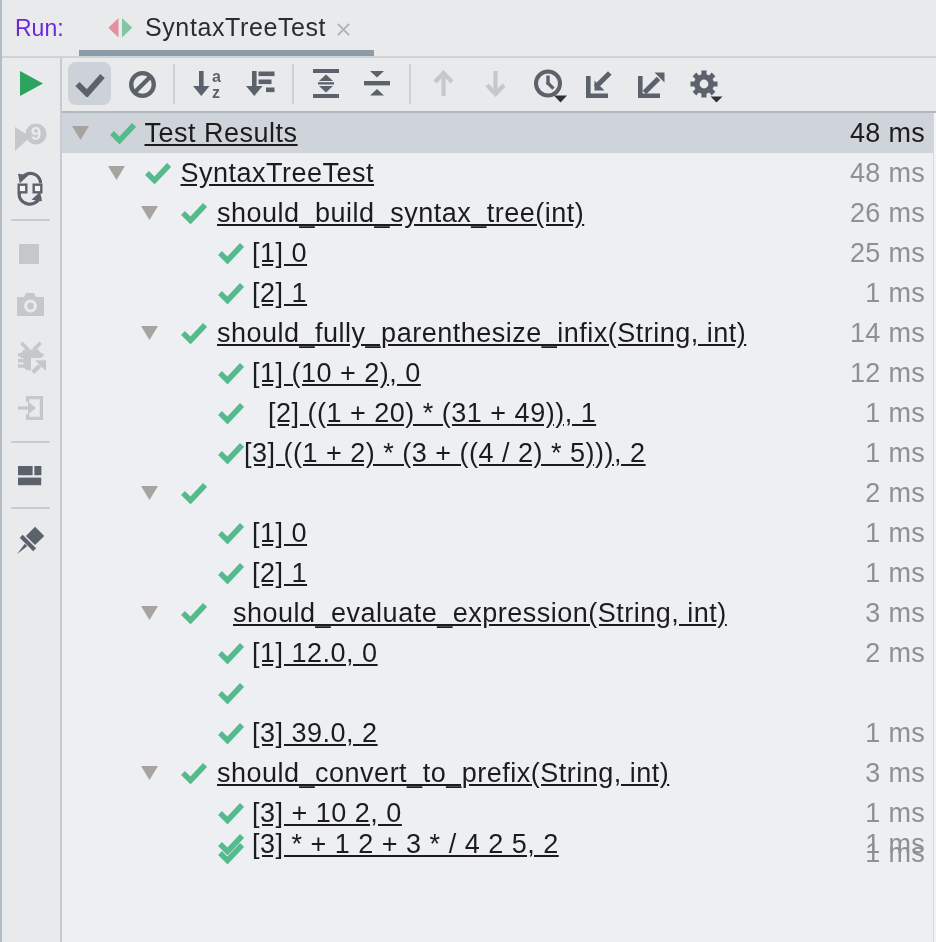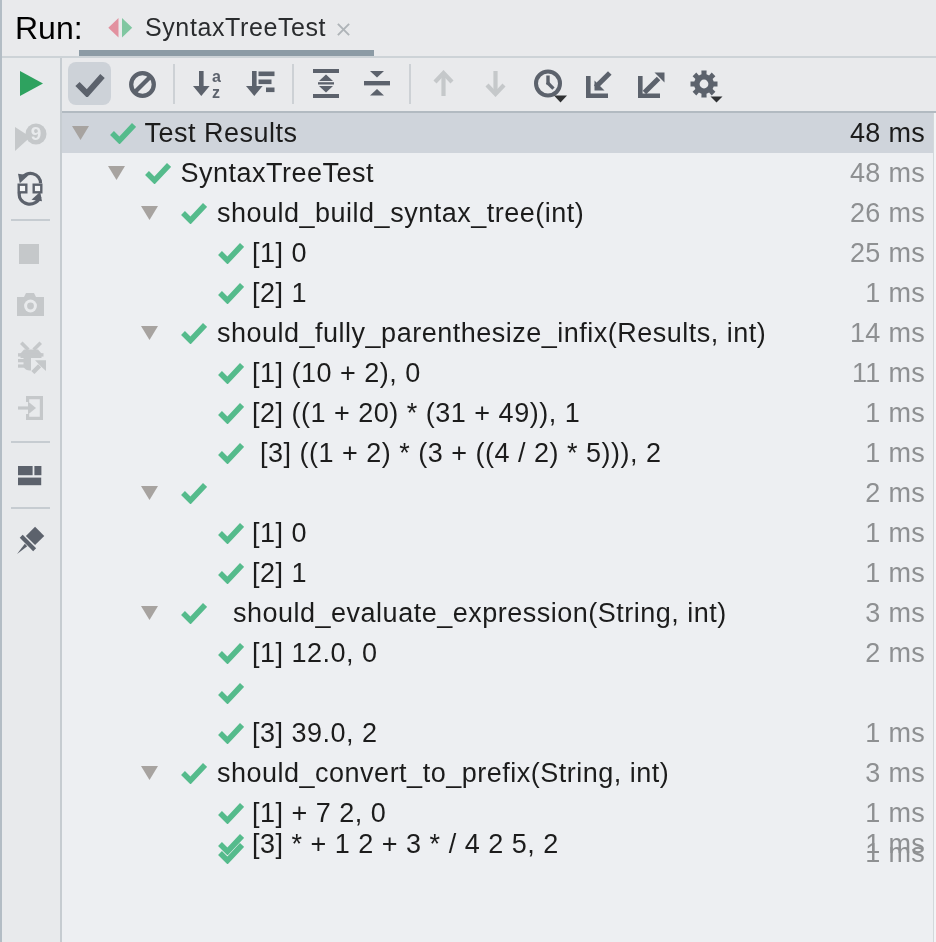--- a/index.html
+++ b/index.html
@@ -1,21 +1,21 @@
 <!DOCTYPE html>
 <html><head><meta charset="utf-8">
 <style>
 * { margin:0; padding:0; box-sizing:border-box; -webkit-font-smoothing:antialiased; }
 body > * { transform: translateZ(0); }
 html,body { width:936px; height:942px; overflow:hidden; }
 body { font-family:"Liberation Sans", sans-serif; background:#EDEFF2; position:relative; }
 .abs { position:absolute; }
 .row { position:absolute; left:0; width:936px; height:40px; font-size:27px; letter-spacing:0.5px; color:#1C1C1C; }
 .row.hl { }
-.lbl { position:absolute; top:6px; line-height:28px; white-space:pre; }
+.lbl { position:absolute; top:6px; line-height:28px; white-space:pre;text-decoration:underline; }
 .ms { position:absolute; right:11px; top:6px; line-height:28px; letter-spacing:0.3px; color:#8E9092; }
 .ms.dark { color:#1C1C1C; }
 </style></head>
 <body>
 
 <div class="abs" style="left:0;top:113px;width:936px;height:40px;background:#CFD4DB"></div>
 
 <div class="row hl" style="top:113px">
     <svg class="abs" style="left:71.5px;top:13.0px" width="17" height="14">
       <polygon points="0,0 17,0 8.5,14" fill="#A7A3A0"></polygon>
@@ -60,42 +60,42 @@
     <span class="lbl" style="left:252px">[2] 1</span>
     <span class="ms">1 ms</span>
   </div>
 <div class="row" style="top:313px">
     <svg class="abs" style="left:141.0px;top:13.0px" width="17" height="14">
       <polygon points="0,0 17,0 8.5,14" fill="#A7A3A0"></polygon>
     </svg>
     <svg class="abs" style="left:180.5px;top:9px" width="26" height="22" viewBox="0 0 26 22">
       <polyline points="2,11 9.5,18.5 24,3" fill="none" stroke="#55BB8C" stroke-width="5.5"></polyline>
     </svg>
-    <span class="lbl" style="left:217px">should_fully_parenthesize_infix(Results, int)</span>
+    <span class="lbl" style="left:217px">should_fully_parenthesize_infix(String, int)</span>
     <span class="ms">14 ms</span>
   </div>
 <div class="row" style="top:353px">
     <svg class="abs" style="left:218px;top:9px" width="26" height="22" viewBox="0 0 26 22">
       <polyline points="2,11 9.5,18.5 24,3" fill="none" stroke="#55BB8C" stroke-width="5.5"></polyline>
     </svg>
     <span class="lbl" style="left:252px">[1] (10 + 2), 0</span>
-    <span class="ms">11 ms</span>
+    <span class="ms">12 ms</span>
   </div>
 <div class="row" style="top:393px">
     <svg class="abs" style="left:218px;top:9px" width="26" height="22" viewBox="0 0 26 22">
       <polyline points="2,11 9.5,18.5 24,3" fill="none" stroke="#55BB8C" stroke-width="5.5"></polyline>
     </svg>
-    <span class="lbl" style="left:252px">[2] ((1 + 20) * (31 + 49)), 1</span>
+    <span class="lbl" style="left:268px">[2] ((1 + 20) * (31 + 49)), 1</span>
     <span class="ms">1 ms</span>
   </div>
 <div class="row" style="top:433px">
     <svg class="abs" style="left:218px;top:9px" width="26" height="22" viewBox="0 0 26 22">
       <polyline points="2,11 9.5,18.5 24,3" fill="none" stroke="#55BB8C" stroke-width="5.5"></polyline>
     </svg>
-    <span class="lbl" style="left:260px">[3] ((1 + 2) * (3 + ((4 / 2) * 5))), 2</span>
+    <span class="lbl" style="left:244px">[3] ((1 + 2) * (3 + ((4 / 2) * 5))), 2</span>
     <span class="ms">1 ms</span>
   </div>
 <div class="row" style="top:473px">
     <svg class="abs" style="left:141.0px;top:13.0px" width="17" height="14">
       <polygon points="0,0 17,0 8.5,14" fill="#A7A3A0"></polygon>
     </svg>
     <svg class="abs" style="left:180.5px;top:9px" width="26" height="22" viewBox="0 0 26 22">
       <polyline points="2,11 9.5,18.5 24,3" fill="none" stroke="#55BB8C" stroke-width="5.5"></polyline>
     </svg>
     <span class="ms">2 ms</span>
@@ -150,42 +150,42 @@
     <svg class="abs" style="left:180.5px;top:9px" width="26" height="22" viewBox="0 0 26 22">
       <polyline points="2,11 9.5,18.5 24,3" fill="none" stroke="#55BB8C" stroke-width="5.5"></polyline>
     </svg>
     <span class="lbl" style="left:217px">should_convert_to_prefix(String, int)</span>
     <span class="ms">3 ms</span>
   </div>
 <div class="row" style="top:793px">
     <svg class="abs" style="left:218px;top:9px" width="26" height="22" viewBox="0 0 26 22">
       <polyline points="2,11 9.5,18.5 24,3" fill="none" stroke="#55BB8C" stroke-width="5.5"></polyline>
     </svg>
-    <span class="lbl" style="left:252px">[1] + 7 2, 0</span>
+    <span class="lbl" style="left:252px">[3] + 10 2, 0</span>
     <span class="ms">1 ms</span>
   </div>
 <div class="row" style="top:833px">
     <svg class="abs" style="left:218px;top:9px" width="26" height="22" viewBox="0 0 26 22">
       <polyline points="2,11 9.5,18.5 24,3" fill="none" stroke="#55BB8C" stroke-width="5.5"></polyline>
     </svg>
     <span class="ms">1 ms</span>
   </div>
 <div class="row" style="top:824px">
     <svg class="abs" style="left:218px;top:9px" width="26" height="22" viewBox="0 0 26 22">
       <polyline points="2,11 9.5,18.5 24,3" fill="none" stroke="#55BB8C" stroke-width="5.5"></polyline>
     </svg>
     <span class="lbl" style="left:252px">[3] * + 1 2 + 3 * / 4 2 5, 2</span>
     <span class="ms">1 ms</span>
   </div>
 
 <div class="abs" style="left:933px;top:57.5px;width:3px;height:884.5px;background:#F3F4F6;border-left:1px solid #D3D8DB"></div>
 
 <div class="abs" style="left:0;top:0;width:936px;height:56px;background:#E9EAEC"></div>
 <div class="abs" style="left:0;top:56px;width:936px;height:1.5px;background:#CDD3D7"></div>
-<span class="abs" style="left:15px;top:14.5px;font-size:32px;color:#000000;line-height:26px">Run:</span>
+<span class="abs" style="left:15px;top:14.5px;font-size:23px;color:#6d28d9;line-height:26px">Run:</span>
 <svg class="abs" style="left:107.5px;top:18px" width="25" height="20" viewBox="0 0 25 20">
 <polygon points="10.5,0 10.5,19.5 0.3,9.75" fill="#E2919F"></polygon>
 <polygon points="14,0 14,19.5 24.2,9.75" fill="#80C7A1"></polygon>
 </svg>
 <span class="abs" style="left:145px;top:13.5px;font-size:25px;letter-spacing:0.6px;color:#2A2C2E;line-height:26px">SyntaxTreeTest</span>
 <svg class="abs" style="left:336px;top:22px" width="15" height="15" viewBox="0 0 16 16">
 <g stroke="#AFB4B8" stroke-width="2">
       <line x1="2" y1="2" x2="14" y2="14"></line>
       <line x1="14" y1="2" x2="2" y2="14"></line>
     </g>

